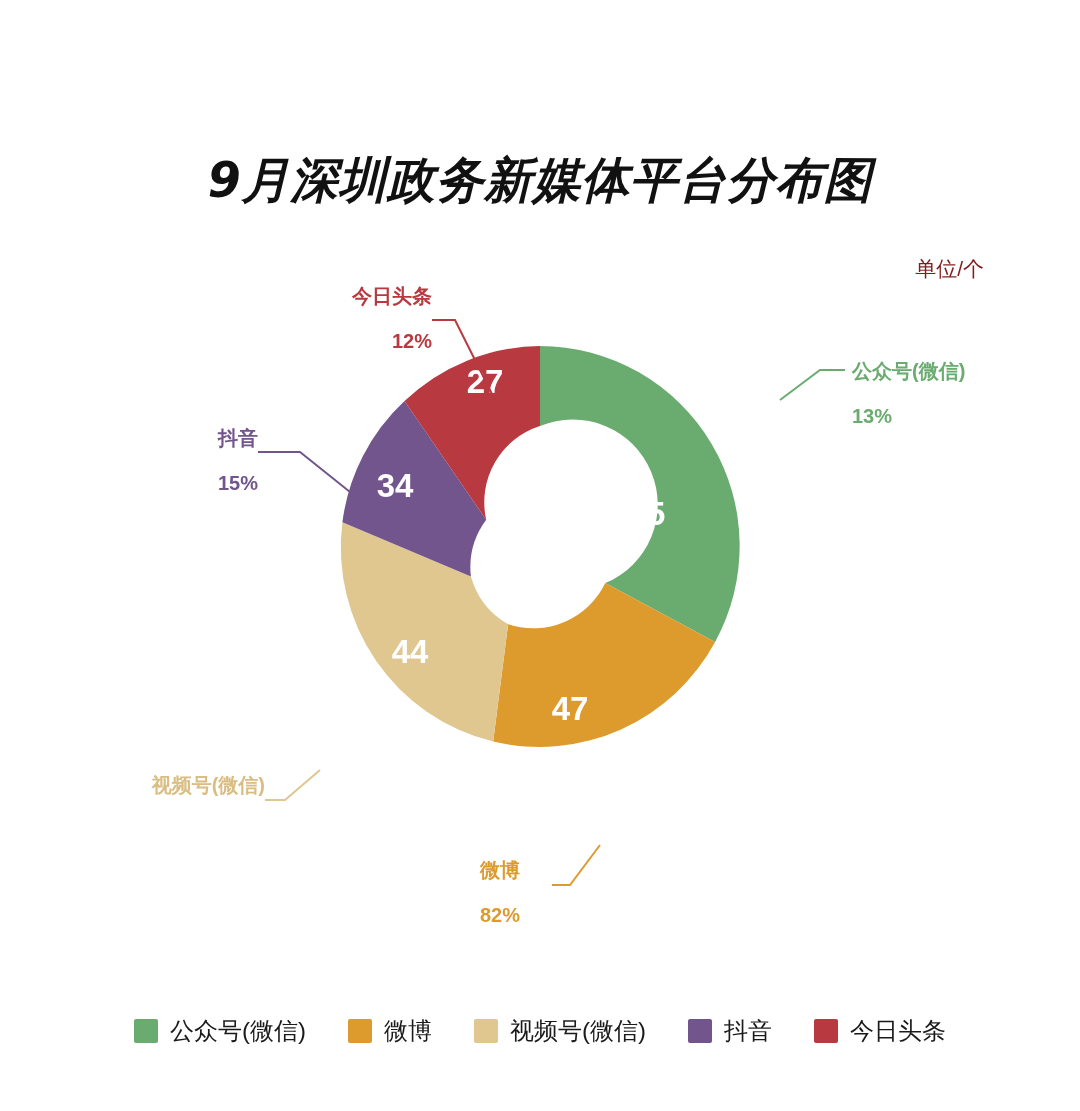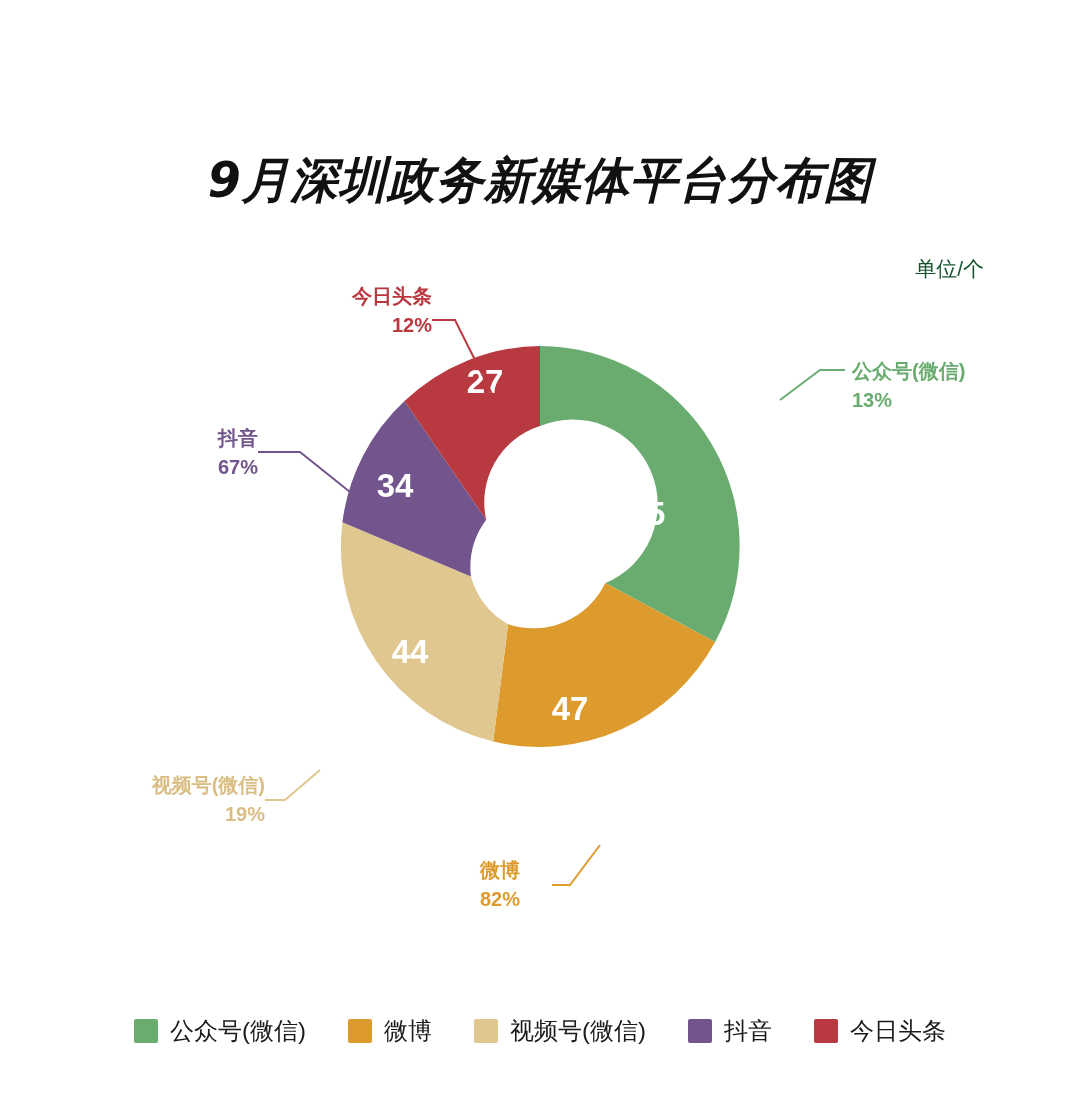--- a/index.html
+++ b/index.html
@@ -28,21 +28,21 @@
     color: #111111;
     font-style: italic;
     transform: scaleX(0.97);
   }
 
   .unit-label {
     position: absolute;
     top: 255px;
     right: 96px;
     font-size: 21px;
-    color: #14532d;
+    color: #7f1d1d;
     font-family: "Liberation Sans", sans-serif;
   }
 
   .donut-wrap {
     position: absolute;
     left: 290px;
     top: 296px;
     width: 500px;
     height: 500px;
   }
@@ -65,21 +65,21 @@
   }
 
   .callout {
     position: absolute;
     font-family: "Liberation Sans", sans-serif;
     font-weight: bold;
     font-size: 20px;
     line-height: 1.45;
     white-space: nowrap;
   }
-  .callout .pct { display: block; }
+  .callout .pct { display: block; margin-top: 16px; }
 
   .callout.right { text-align: left; }
   .callout.left  { text-align: right; }
   .callout.center { text-align: center; }
 
   .legend {
     position: absolute;
     left: 0;
     top: 1015px;
     width: 1080px;
@@ -146,26 +146,25 @@
   <span class="pct">13%</span>
 </div>
 
 <div class="callout center" style="left:440px; top:856px; width:120px; color:#dd9b2e;">
   <span>微博</span>
   <span class="pct">82%</span>
 </div>
 
 <div class="callout left" style="left:95px; top:771px; width:170px; color:#d9bd82;">
   <span>视频号(微信)</span>
-  <span class="pct">19%</span>
 </div>
 
 <div class="callout left" style="left:148px; top:424px; width:110px; color:#71558c;">
   <span>抖音</span>
-  <span class="pct">67%</span>
+  <span class="pct">15%</span>
 </div>
 
 <div class="callout left" style="left:322px; top:282px; width:110px; color:#b8393f;">
   <span>今日头条</span>
   <span class="pct">12%</span>
 </div>
 
 <div class="legend">
   <div class="legend-item">
     <span class="legend-swatch" style="background:#6aac70;"></span>

